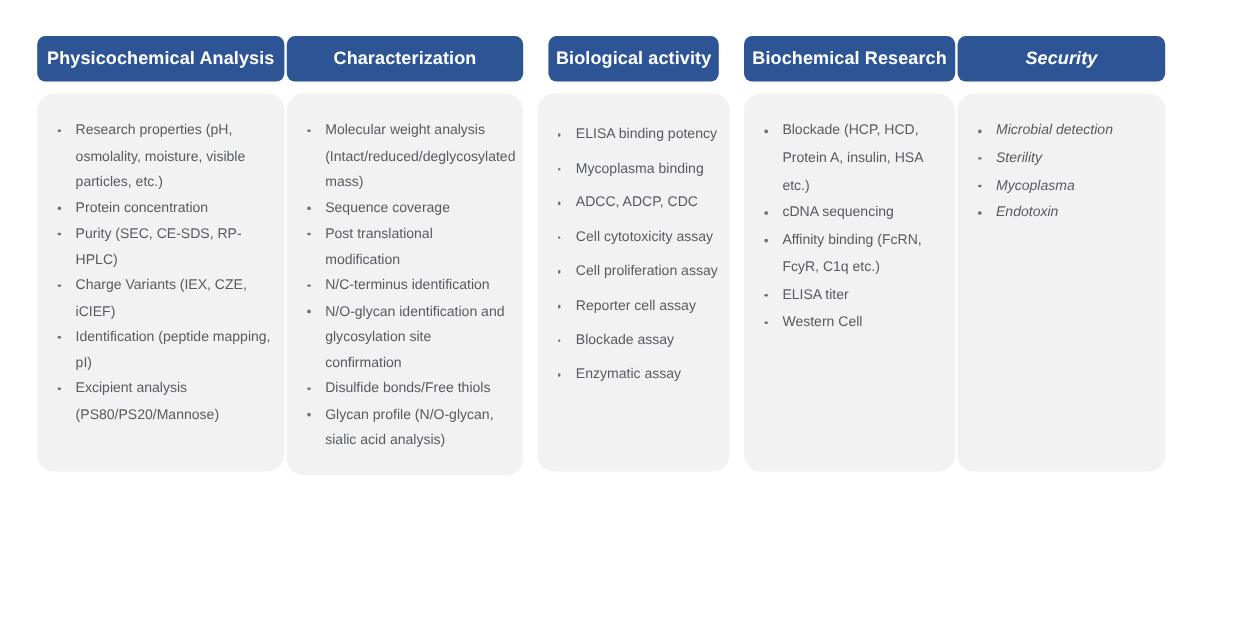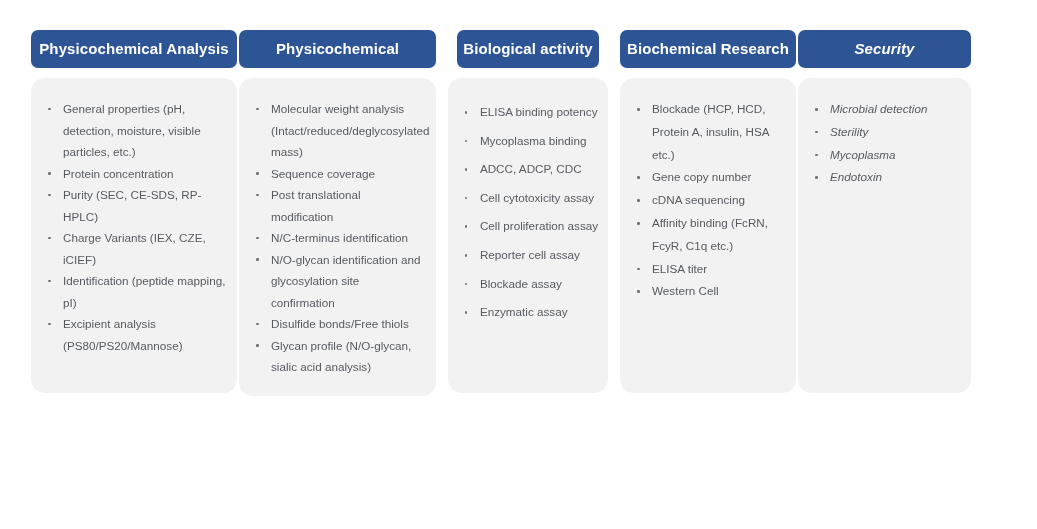--- a/index.html
+++ b/index.html
@@ -103,32 +103,32 @@
 </head>
 <body>
 
 <div class="board">
   <div class="columns">
 
     <div class="column col-0">
       <div class="col-header">Physicochemical Analysis</div>
       <div class="panel">
         <ul class="items">
-          <li>General properties (pH, detection, moisture, visible particles, etc.)</li>
+          <li>Research properties (pH, osmolality, moisture, visible particles, etc.)</li>
           <li>Protein concentration</li>
           <li>Purity (SEC,  CE-SDS, RP-HPLC)</li>
           <li>Charge Variants (IEX, CZE, iCIEF)</li>
           <li>Identification (peptide mapping, pI)</li>
           <li>Excipient analysis (PS80/PS20/Mannose)</li>
         </ul>
       </div>
     </div>
 
     <div class="column col-1">
-      <div class="col-header">Physicochemical</div>
+      <div class="col-header">Characterization</div>
       <div class="panel">
         <ul class="items">
           <li>Molecular weight analysis (Intact/reduced/deglycosylated mass)</li>
           <li>Sequence coverage</li>
           <li>Post translational modification</li>
           <li>N/C-terminus identification</li>
           <li>N/O-glycan identification and glycosylation site confirmation</li>
           <li>Disulfide bonds/Free thiols</li>
           <li>Glycan profile (N/O-glycan, sialic acid analysis)</li>
         </ul>
@@ -149,21 +149,20 @@
           <li>Enzymatic assay</li>
         </ul>
       </div>
     </div>
 
     <div class="column col-3">
       <div class="col-header">Biochemical Research</div>
       <div class="panel semiloose">
         <ul class="items">
           <li>Blockade (HCP, HCD, Protein A, insulin, HSA etc.)</li>
-          <li>Gene copy number</li>
           <li>cDNA sequencing</li>
           <li>Affinity binding (FcRN, FcyR, C1q etc.)</li>
           <li>ELISA titer</li>
           <li>Western Cell</li>
         </ul>
       </div>
     </div>
 
     <div class="column col-4">
       <div class="col-header">Security</div>

